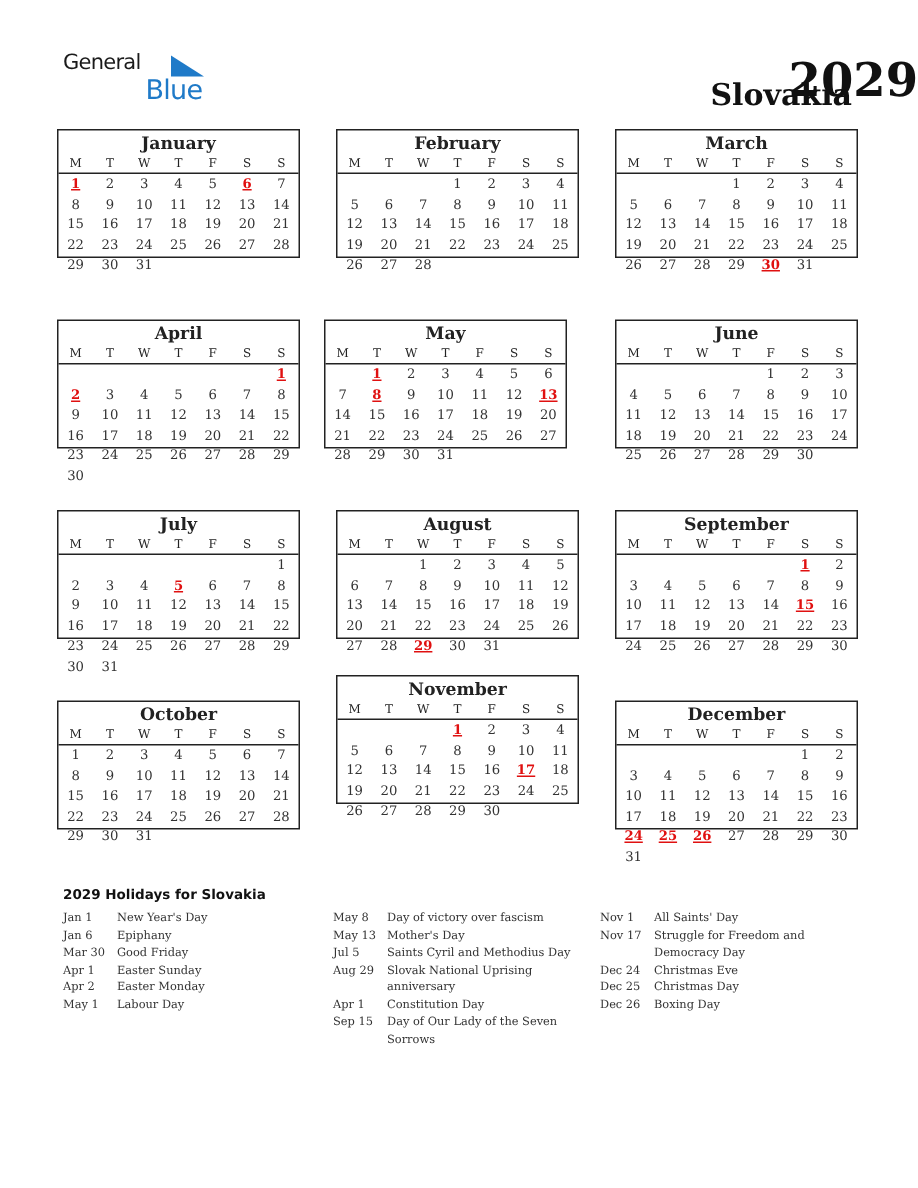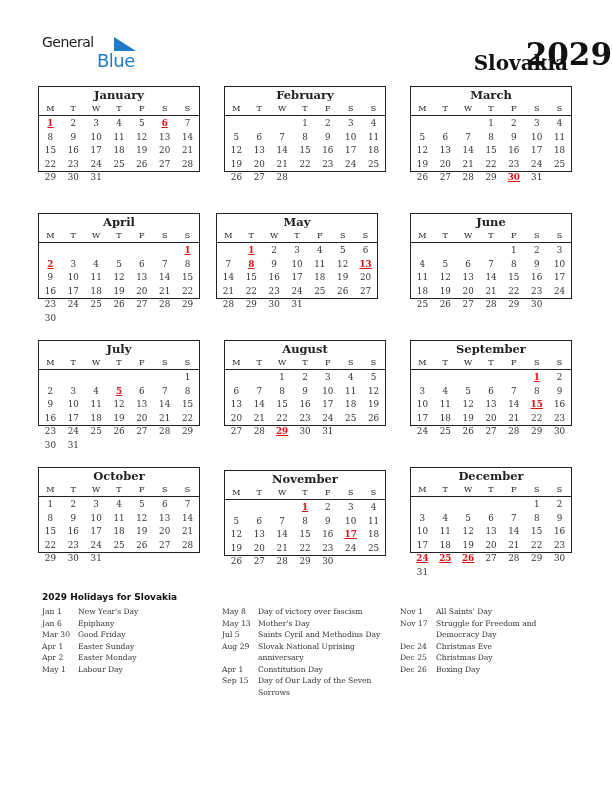--- a/index.html
+++ b/index.html
@@ -501,21 +501,21 @@
         <span>24</span>
         <span>25</span>
         <span>26</span>
         <span>27</span>
         <span>28</span>
         <span>29</span>
         <span>30</span>
         <span>31</span>
       </div>
     </div>
-    <div class="month" style="left: 224px; top: 470px; padding-left: 28px;">
+    <div class="month" style="left: 224px; top: 450px; padding-left: 28px;">
       <div class="mname">November</div>
       <div class="dow">
         <span>M</span>
         <span>T</span>
         <span>W</span>
         <span>T</span>
         <span>F</span>
         <span>S</span>
         <span>S</span>
       </div>

